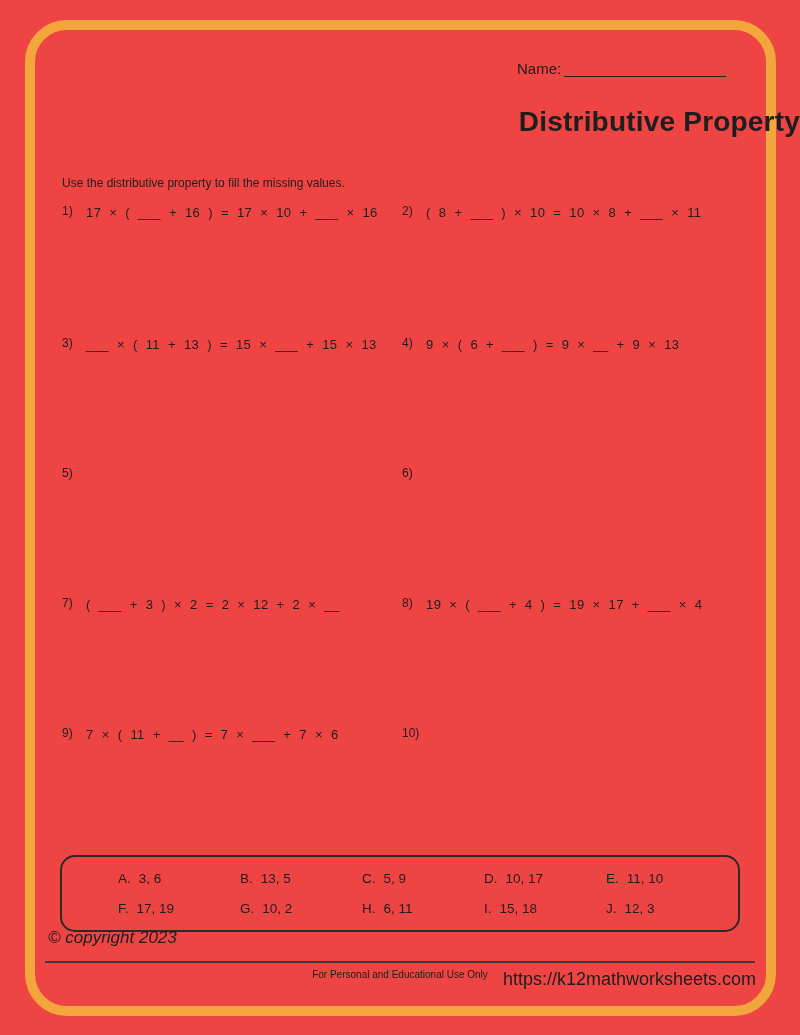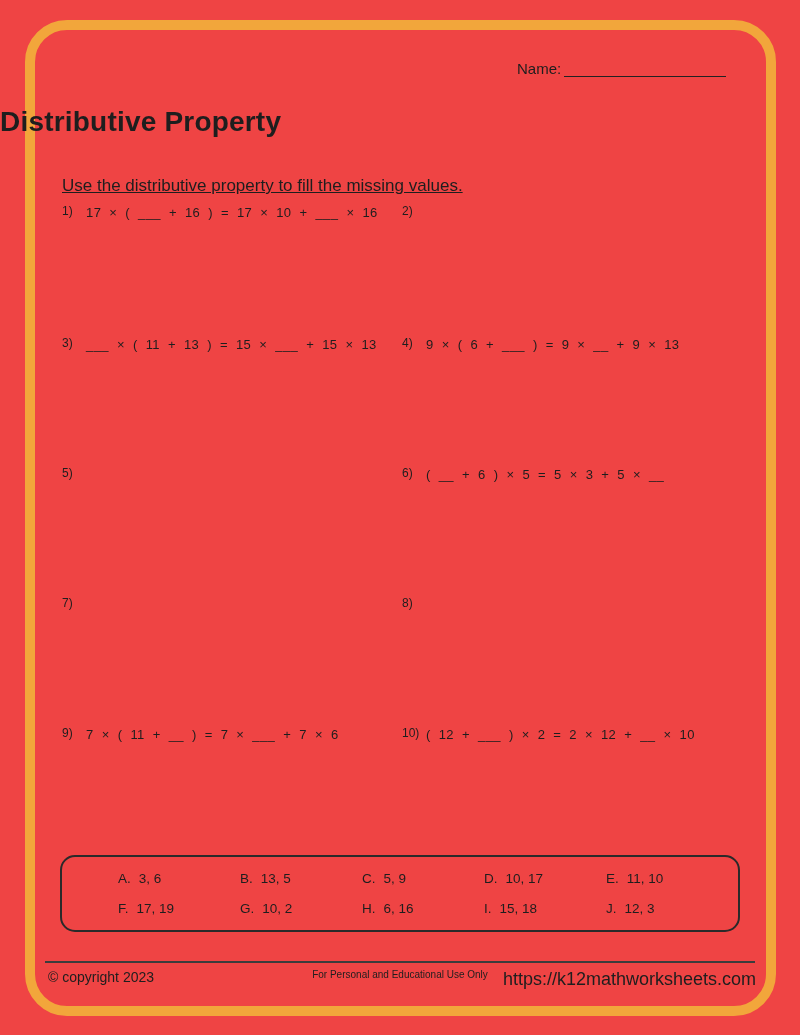--- a/index.html
+++ b/index.html
@@ -38,31 +38,30 @@
     width: 162px;
     height: 15px;
     border-bottom: 1.5px solid #222222;
     margin-left: 3px;
   }
   .page-title {
     position: absolute;
     left: 0;
     right: 0;
     top: 106px;
-    text-align: left;
+    text-align: right;
     font-size: 28px;
     font-weight: bold;
     letter-spacing: 0.2px;
   }
   .instruction {
     position: absolute;
     left: 62px;
     top: 176px;
-    font-size: 17px;
-    text-decoration: underline;
+    font-size: 12px;
   }
   .problem-row {
     position: absolute;
     left: 62px;
     right: 30px;
     display: flex;
   }
   .row-1 { top: 205px; }
   .row-2 { top: 337px; }
   .row-3 { top: 467px; }
@@ -113,22 +112,23 @@
     position: absolute;
     left: 45px;
     top: 961px;
     width: 710px;
     height: 2px;
     background: #3c3c3c;
   }
   .footer-copyright {
     position: absolute;
     left: 48px;
-    top: 969px;
-    font-size: 14px;
+    top: 928px;
+    font-size: 17px;
+    font-style: italic;
   }
   .footer-usage {
     position: absolute;
     left: 0;
     right: 0;
     top: 969px;
     text-align: center;
     font-size: 10px;
   }
   .footer-url {
@@ -154,61 +154,62 @@
 
   <div class="instruction">Use the distributive property to fill the missing values.</div>
 
   <div class="problem-row row-1">
     <div class="problem left">
       <span class="problem-number">1)</span>
       <span class="problem-equation">17 × ( ___ + 16 ) = 17 × 10 + ___ × 16</span>
     </div>
     <div class="problem right">
       <span class="problem-number">2)</span>
+      <span class="problem-equation">( 8 + ___ ) × 10 = 10 × 8 + ___ × 11</span>
     </div>
   </div>
 
   <div class="problem-row row-2">
     <div class="problem left">
       <span class="problem-number">3)</span>
       <span class="problem-equation">___ × ( 11 + 13 ) = 15 × ___ + 15 × 13</span>
     </div>
     <div class="problem right">
       <span class="problem-number">4)</span>
       <span class="problem-equation">9 × ( 6 + ___ ) = 9 × __ + 9 × 13</span>
     </div>
   </div>
 
   <div class="problem-row row-3">
     <div class="problem left">
       <span class="problem-number">5)</span>
     </div>
     <div class="problem right">
       <span class="problem-number">6)</span>
-      <span class="problem-equation">( __ + 6 ) × 5 = 5 × 3 + 5 × __</span>
     </div>
   </div>
 
   <div class="problem-row row-4">
     <div class="problem left">
       <span class="problem-number">7)</span>
+      <span class="problem-equation">( ___ + 3 ) × 2 = 2 × 12 + 2 × __</span>
     </div>
     <div class="problem right">
       <span class="problem-number">8)</span>
+      <span class="problem-equation">19 × ( ___ + 4 ) = 19 × 17 + ___ × 4</span>
     </div>
   </div>
 
   <div class="problem-row row-5">
     <div class="problem left">
       <span class="problem-number">9)</span>
       <span class="problem-equation">7 × ( 11 + __ ) = 7 × ___ + 7 × 6</span>
     </div>
     <div class="problem right">
       <span class="problem-number">10)</span>
-      <span class="problem-equation">( 12 + ___ ) × 2 = 2 × 12 + __ × 10</span>
     </div>
   </div>
 
   <div class="answer-box">
     <div class="answer-item">
       <span class="answer-letter">A.</span>
       <span class="answer-value">3, 6</span>
     </div>
     <div class="answer-item">
       <span class="answer-letter">B.</span>
@@ -229,21 +230,21 @@
     <div class="answer-item">
       <span class="answer-letter">F.</span>
       <span class="answer-value">17, 19</span>
     </div>
     <div class="answer-item">
       <span class="answer-letter">G.</span>
       <span class="answer-value">10, 2</span>
     </div>
     <div class="answer-item">
       <span class="answer-letter">H.</span>
-      <span class="answer-value">6, 16</span>
+      <span class="answer-value">6, 11</span>
     </div>
     <div class="answer-item">
       <span class="answer-letter">I.</span>
       <span class="answer-value">15, 18</span>
     </div>
     <div class="answer-item">
       <span class="answer-letter">J.</span>
       <span class="answer-value">12, 3</span>
     </div>
   </div>

